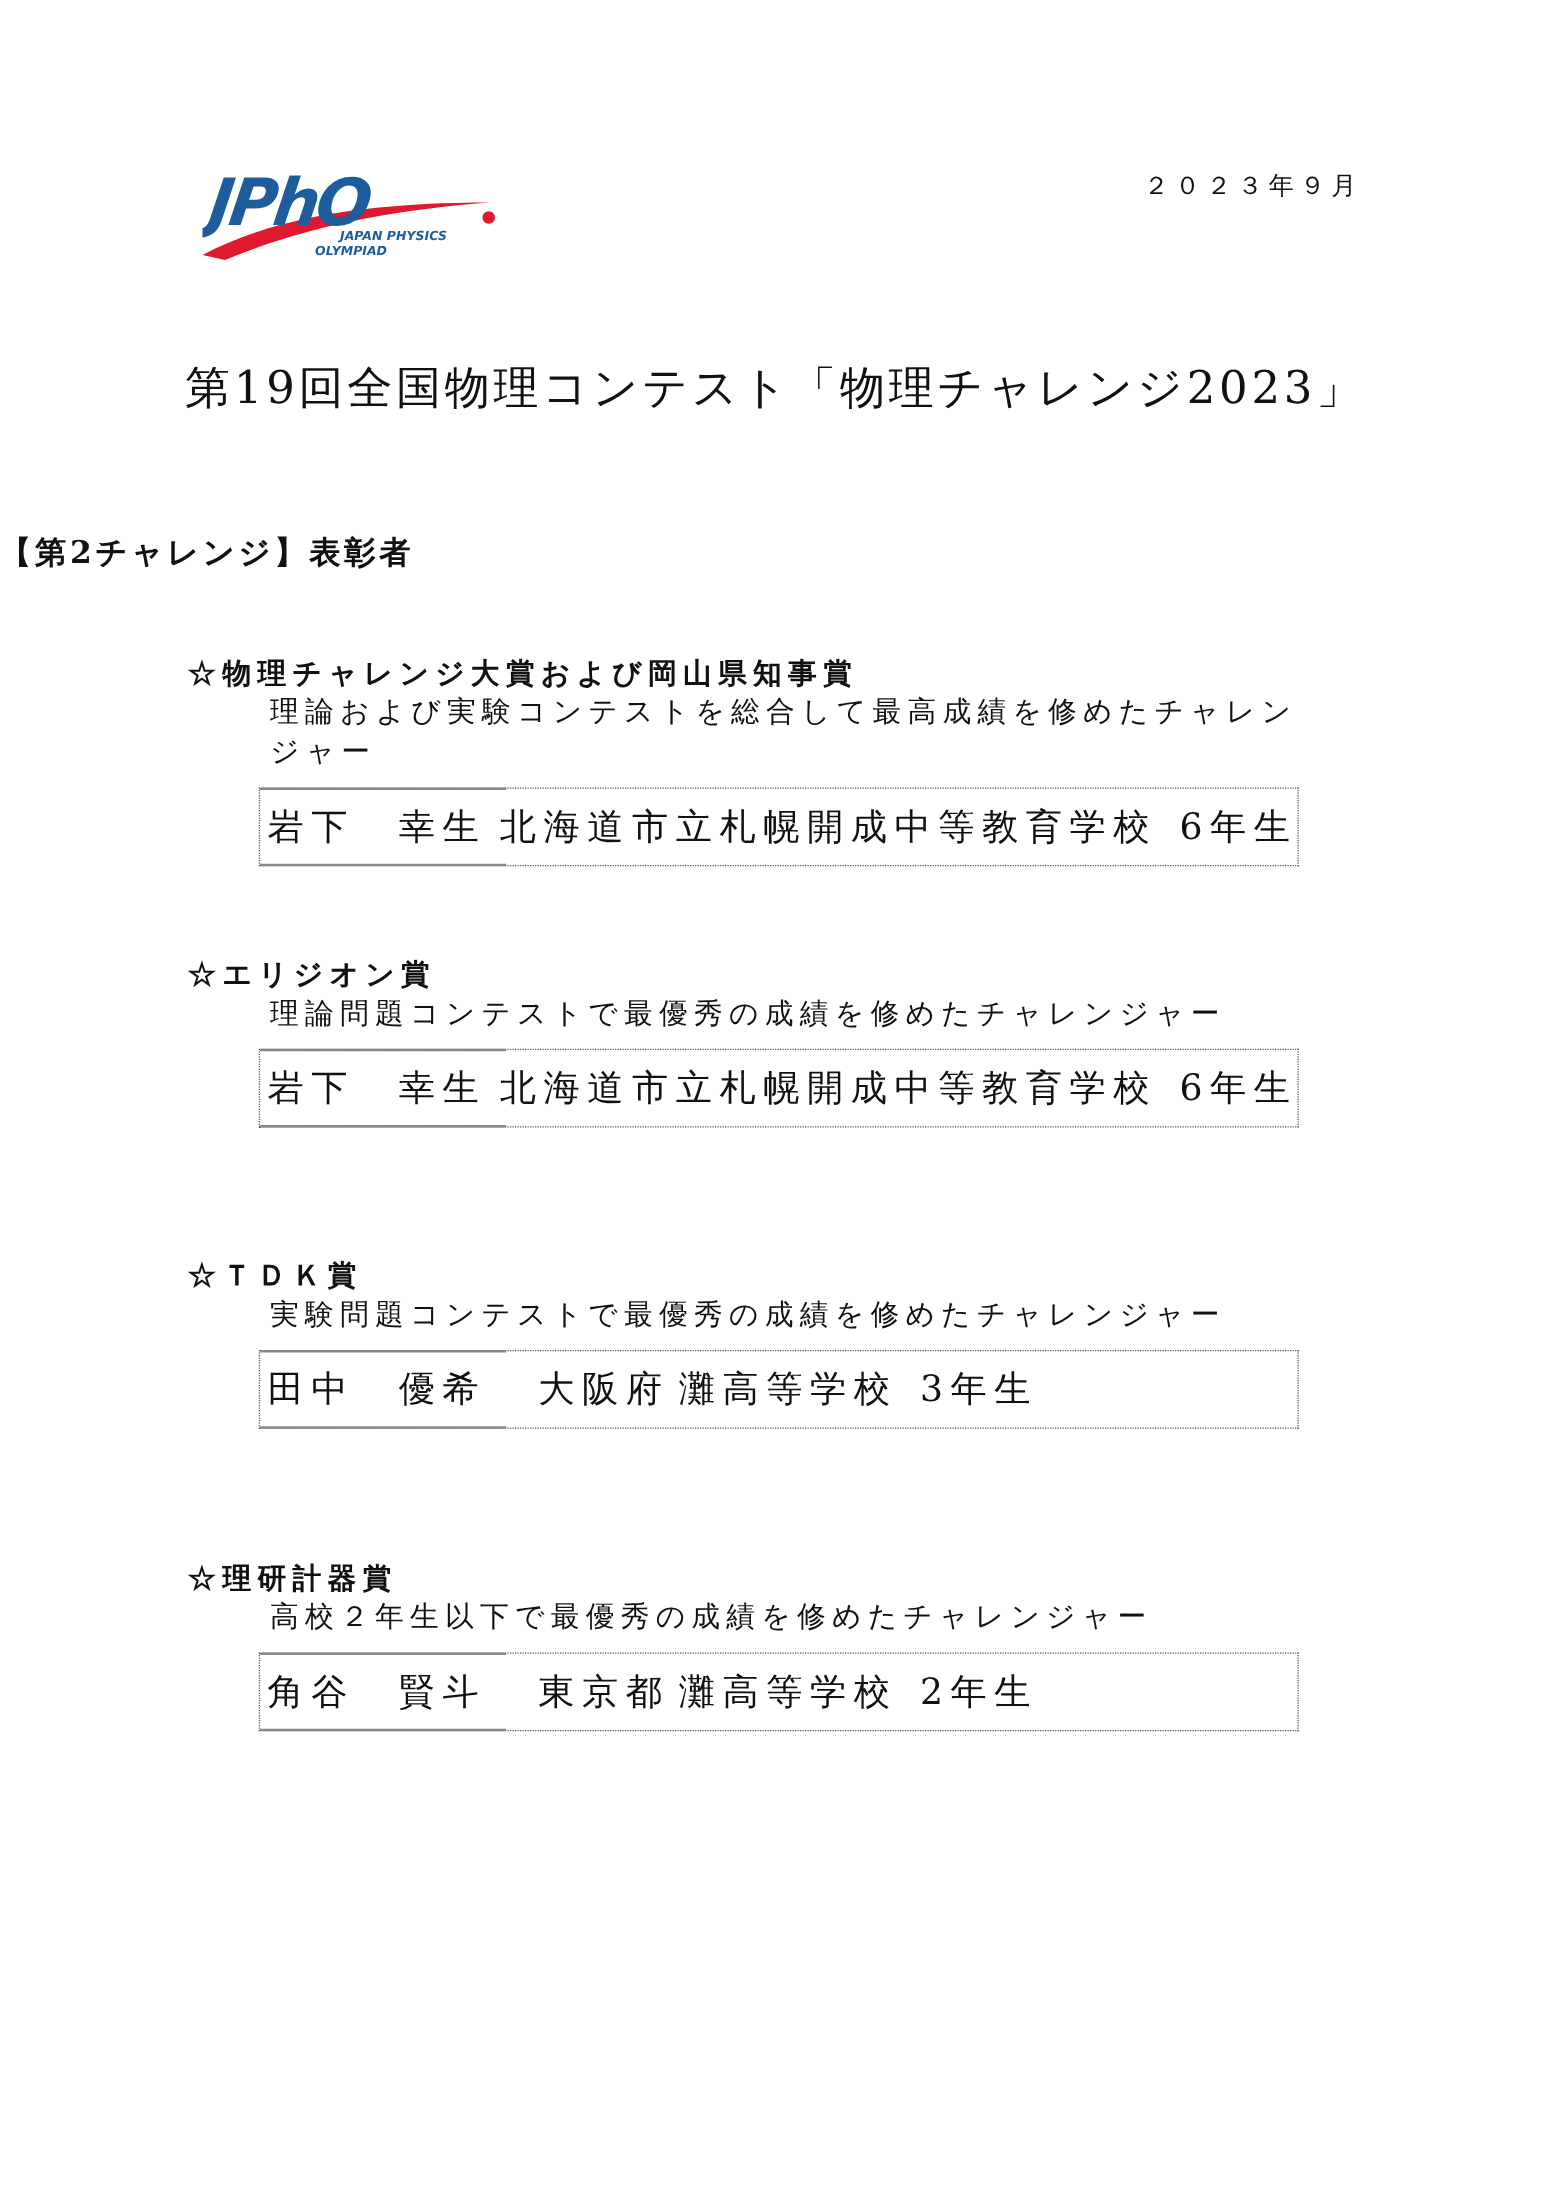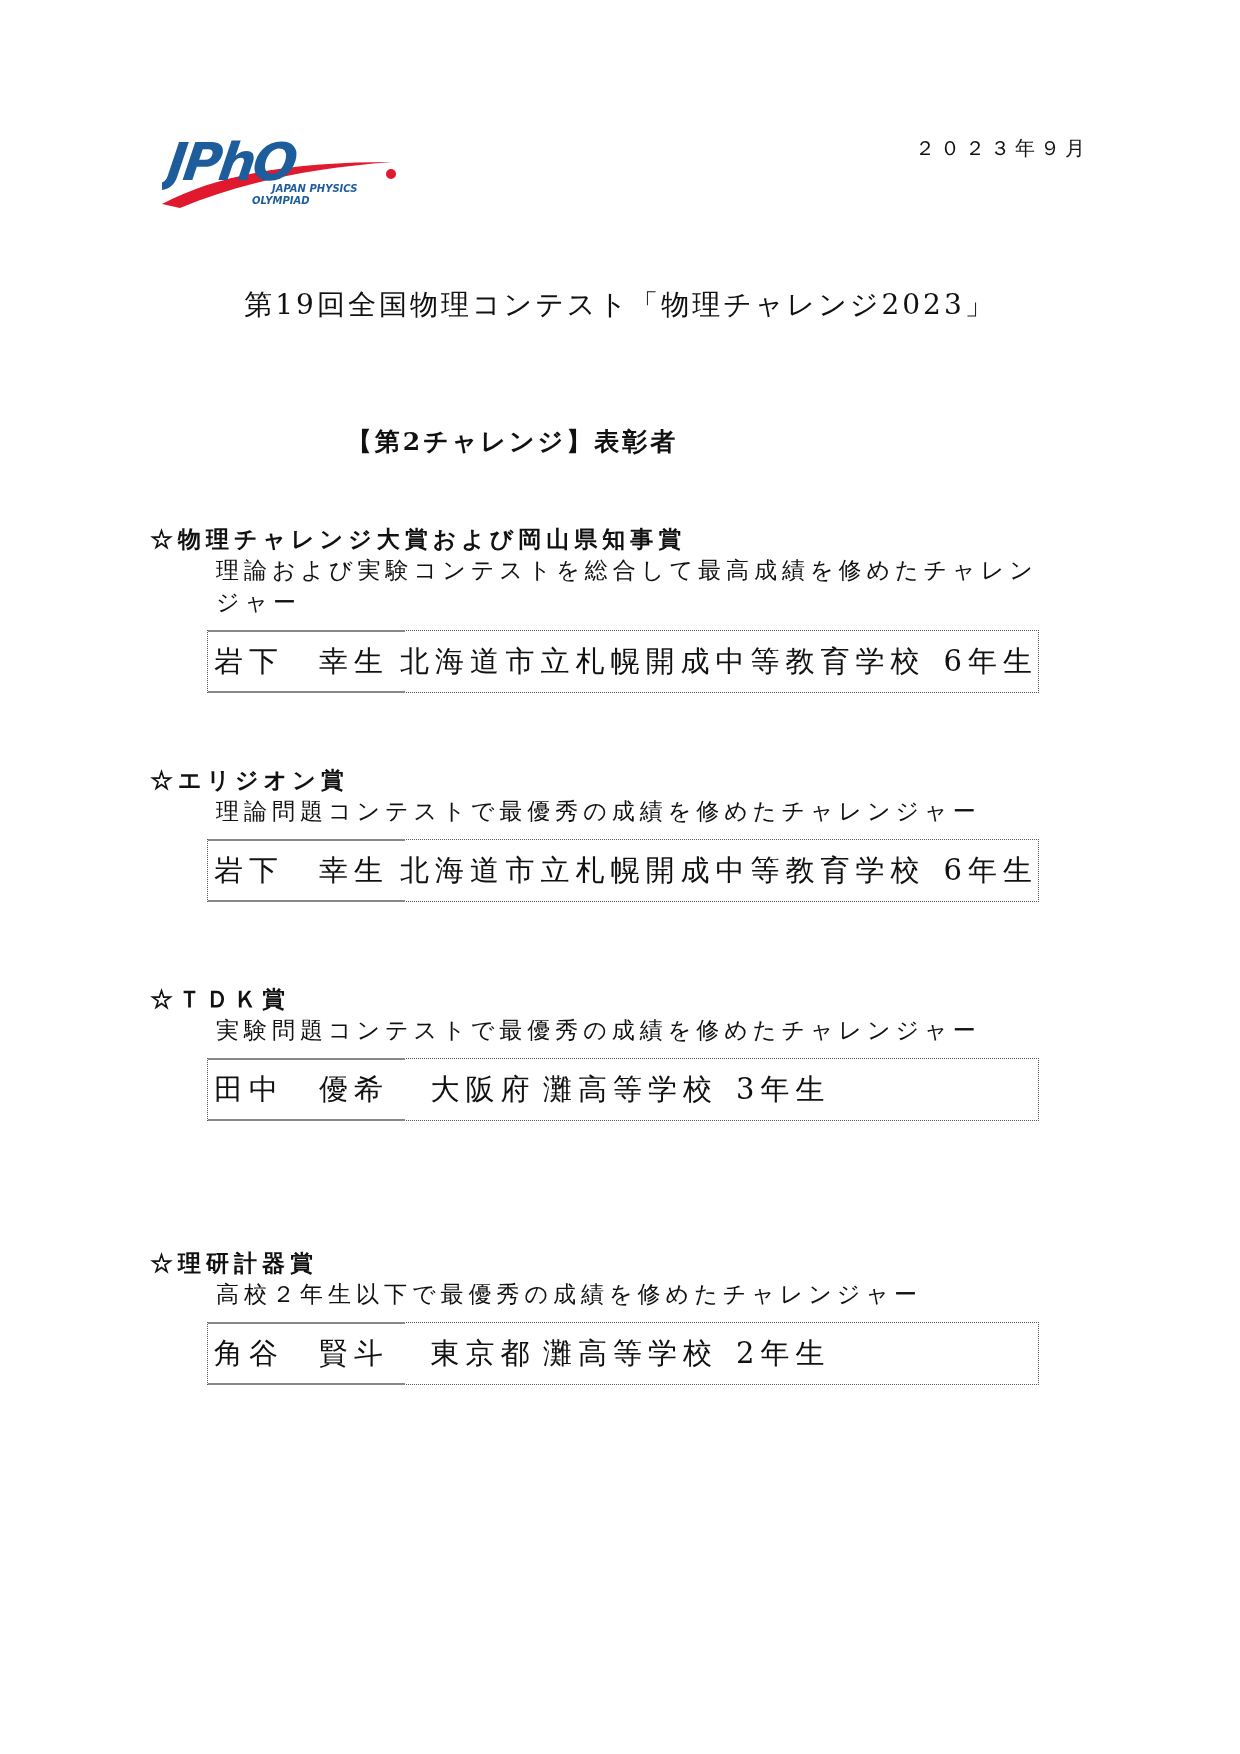--- a/index.html
+++ b/index.html
@@ -11,24 +11,24 @@
     .logo {
       position: absolute; left: 162px; top: 132px; width: 250px; height: 90px;
     }
     .logo svg { width: 250px; height: 90px; display: block; }
     .header-right {
       position: absolute; right: 150px; top: 128px; text-align: center;
       font-size: 20px; letter-spacing: 5px; line-height: 40px;
     }
     .title {
       position: absolute; left: 0; width: 1240px; top: 286px; text-align: center;
-      font-size: 28px; letter-spacing: 3px;
+      font-size: 36px; letter-spacing: 3px;
     }
     .subtitle {
-      position: absolute; left: 0; width: 1025px; top: 425px; text-align: center;
+      position: absolute; left: 0; width: 1025px; top: 425px; text-align: left;
       font-size: 25px; font-weight: bold; letter-spacing: 3px;
     }
     .award {
       position: absolute; left: 150px; width: 900px;
     }
     .award-title {
       font-size: 23px; font-weight: bold; letter-spacing: 5px; line-height: 30px;
       margin: 0;
     }
     .award-desc {
@@ -95,21 +95,21 @@
   <div class="winner-box">
     <div class="divider-top"></div>
     <div class="divider-bottom"></div>
     <span class="cell-name">岩下　幸生</span>
     <span class="cell-pref">北海道</span>
     <span class="cell-school">市立札幌開成中等教育学校</span>
     <span class="cell-grade">6年生</span>
   </div>
 </div>
 
-<div class="award" style="top:984px;">
+<div class="award" style="top:1006px;">
   <p class="award-title">☆ＴＤＫ賞</p>
   <p class="award-desc">実験問題コンテストで最優秀の成績を修めたチャレンジャー</p>
   <div class="winner-box">
     <div class="divider-top"></div>
     <div class="divider-bottom"></div>
     <span class="cell-name">田中　優希</span>
     <span class="cell-pref">大阪府</span>
     <span class="cell-school">灘高等学校</span>
     <span class="cell-grade">3年生</span>
   </div>

